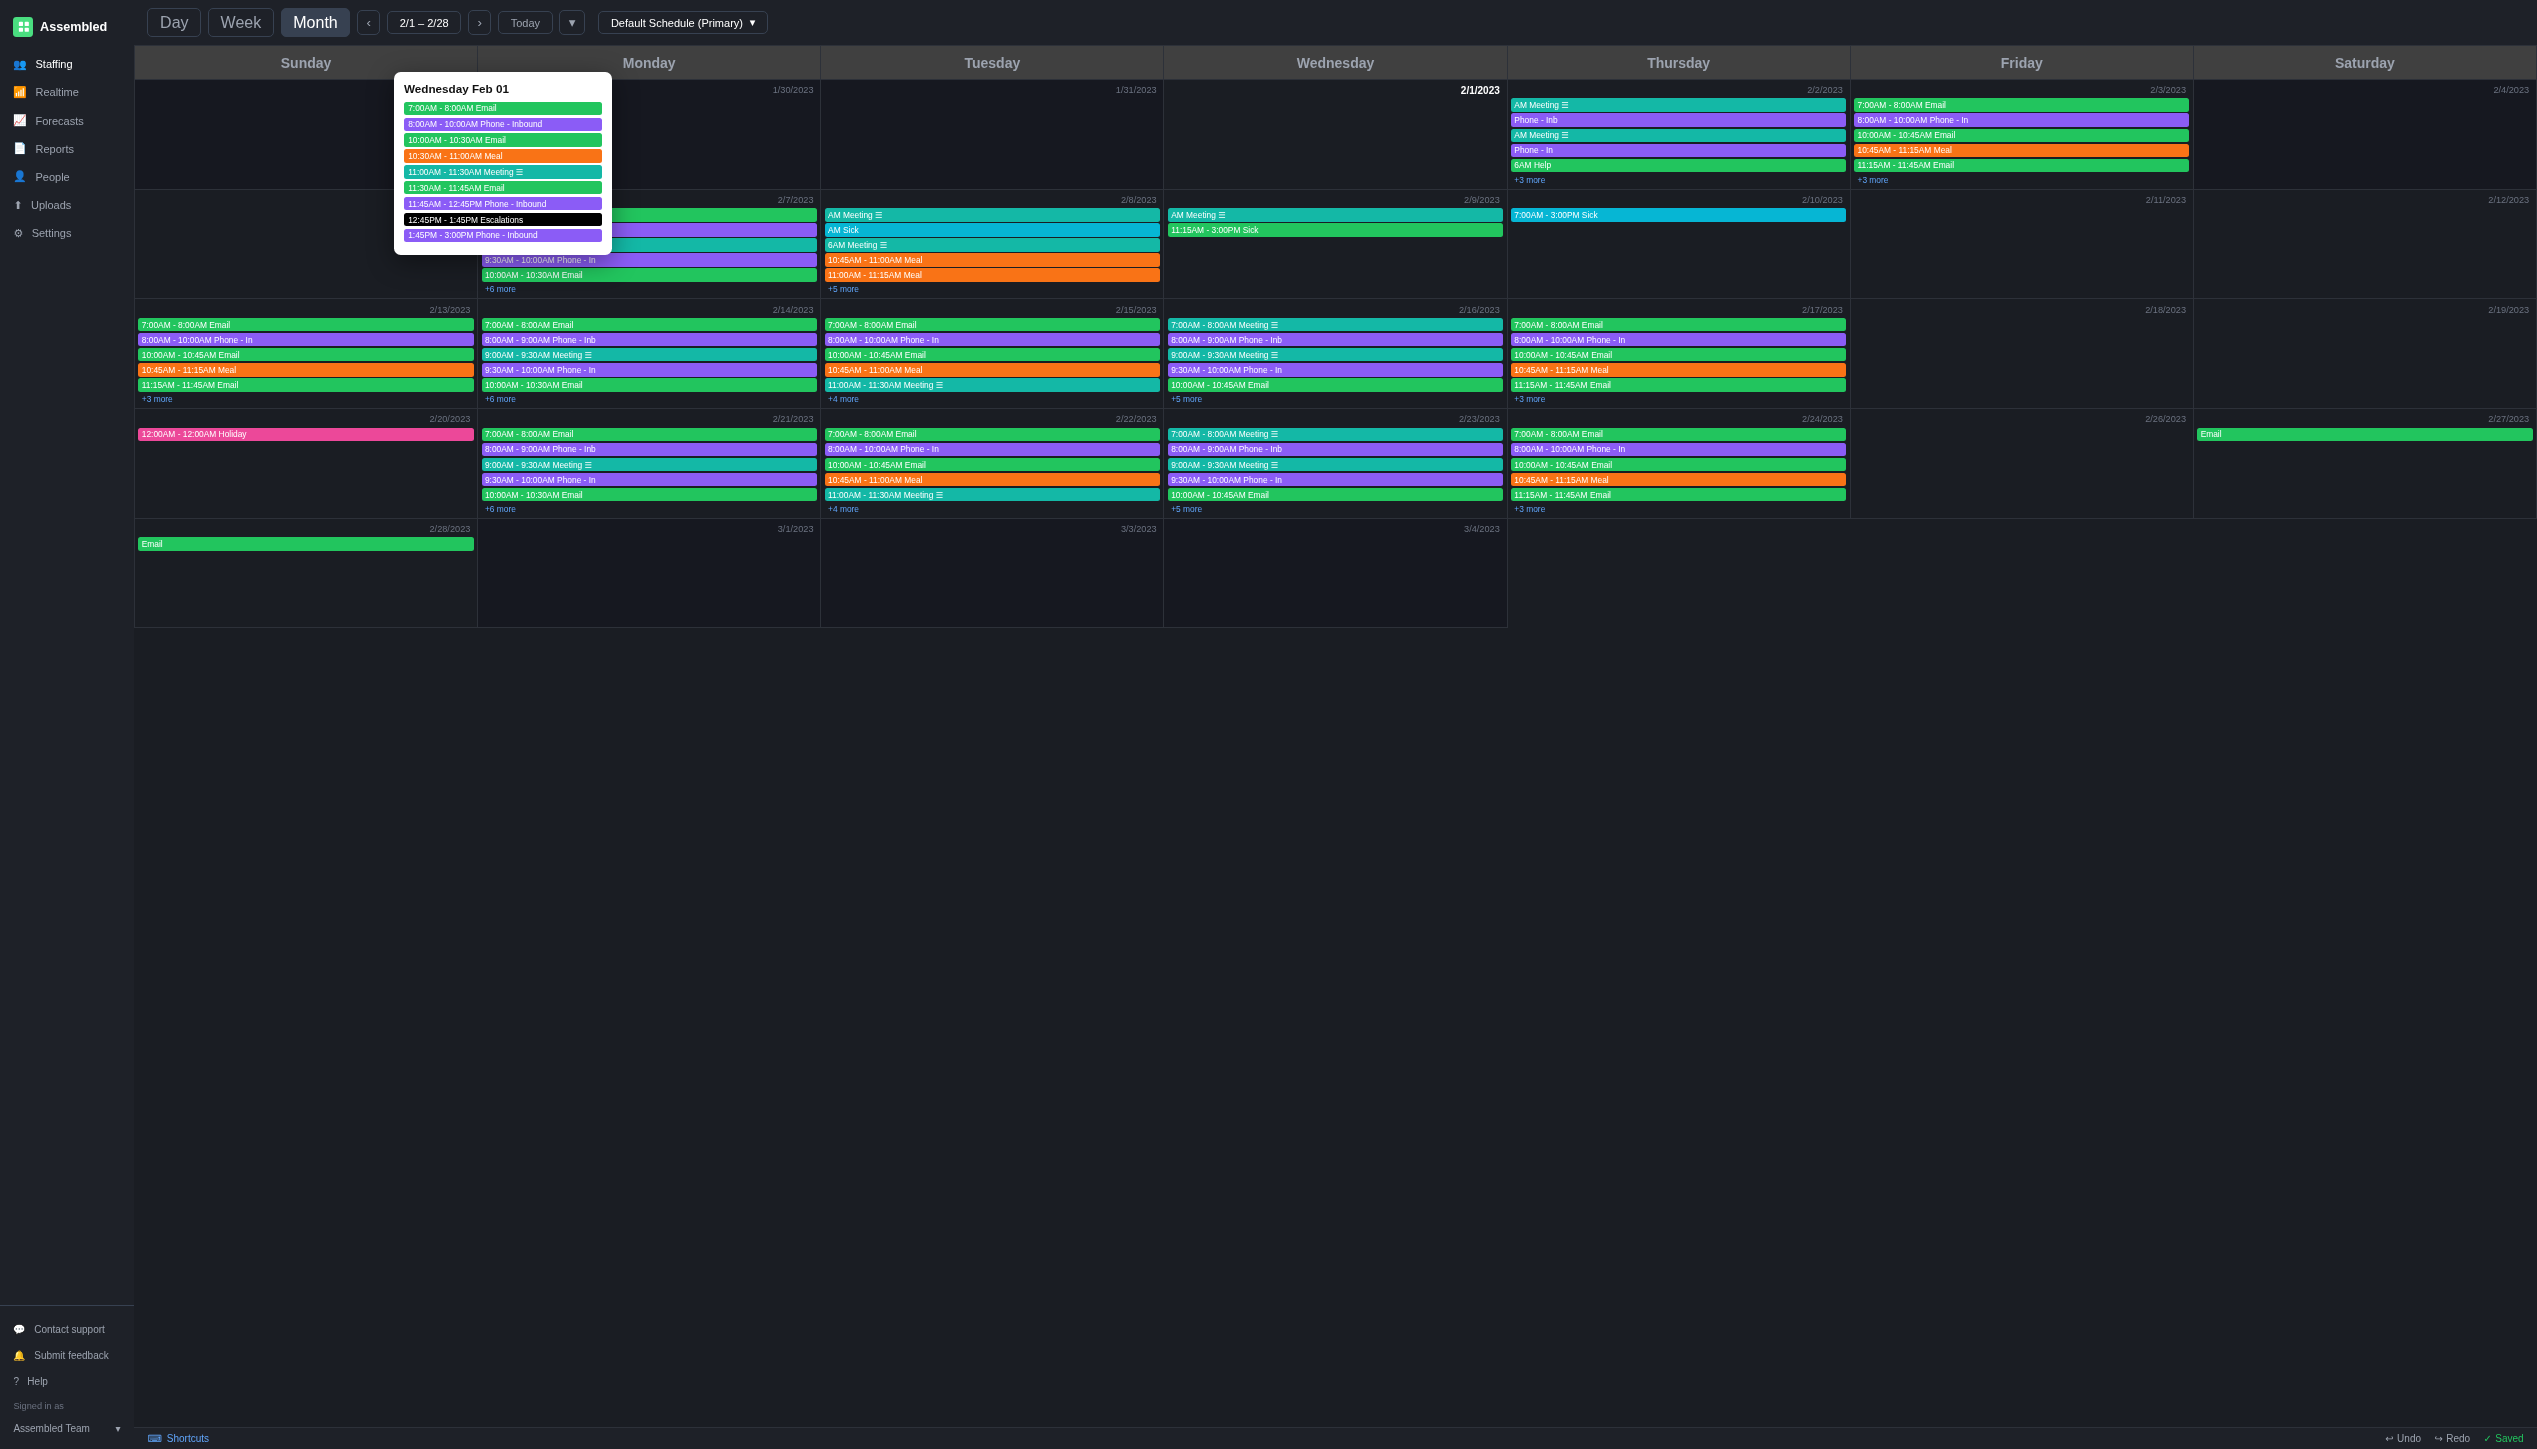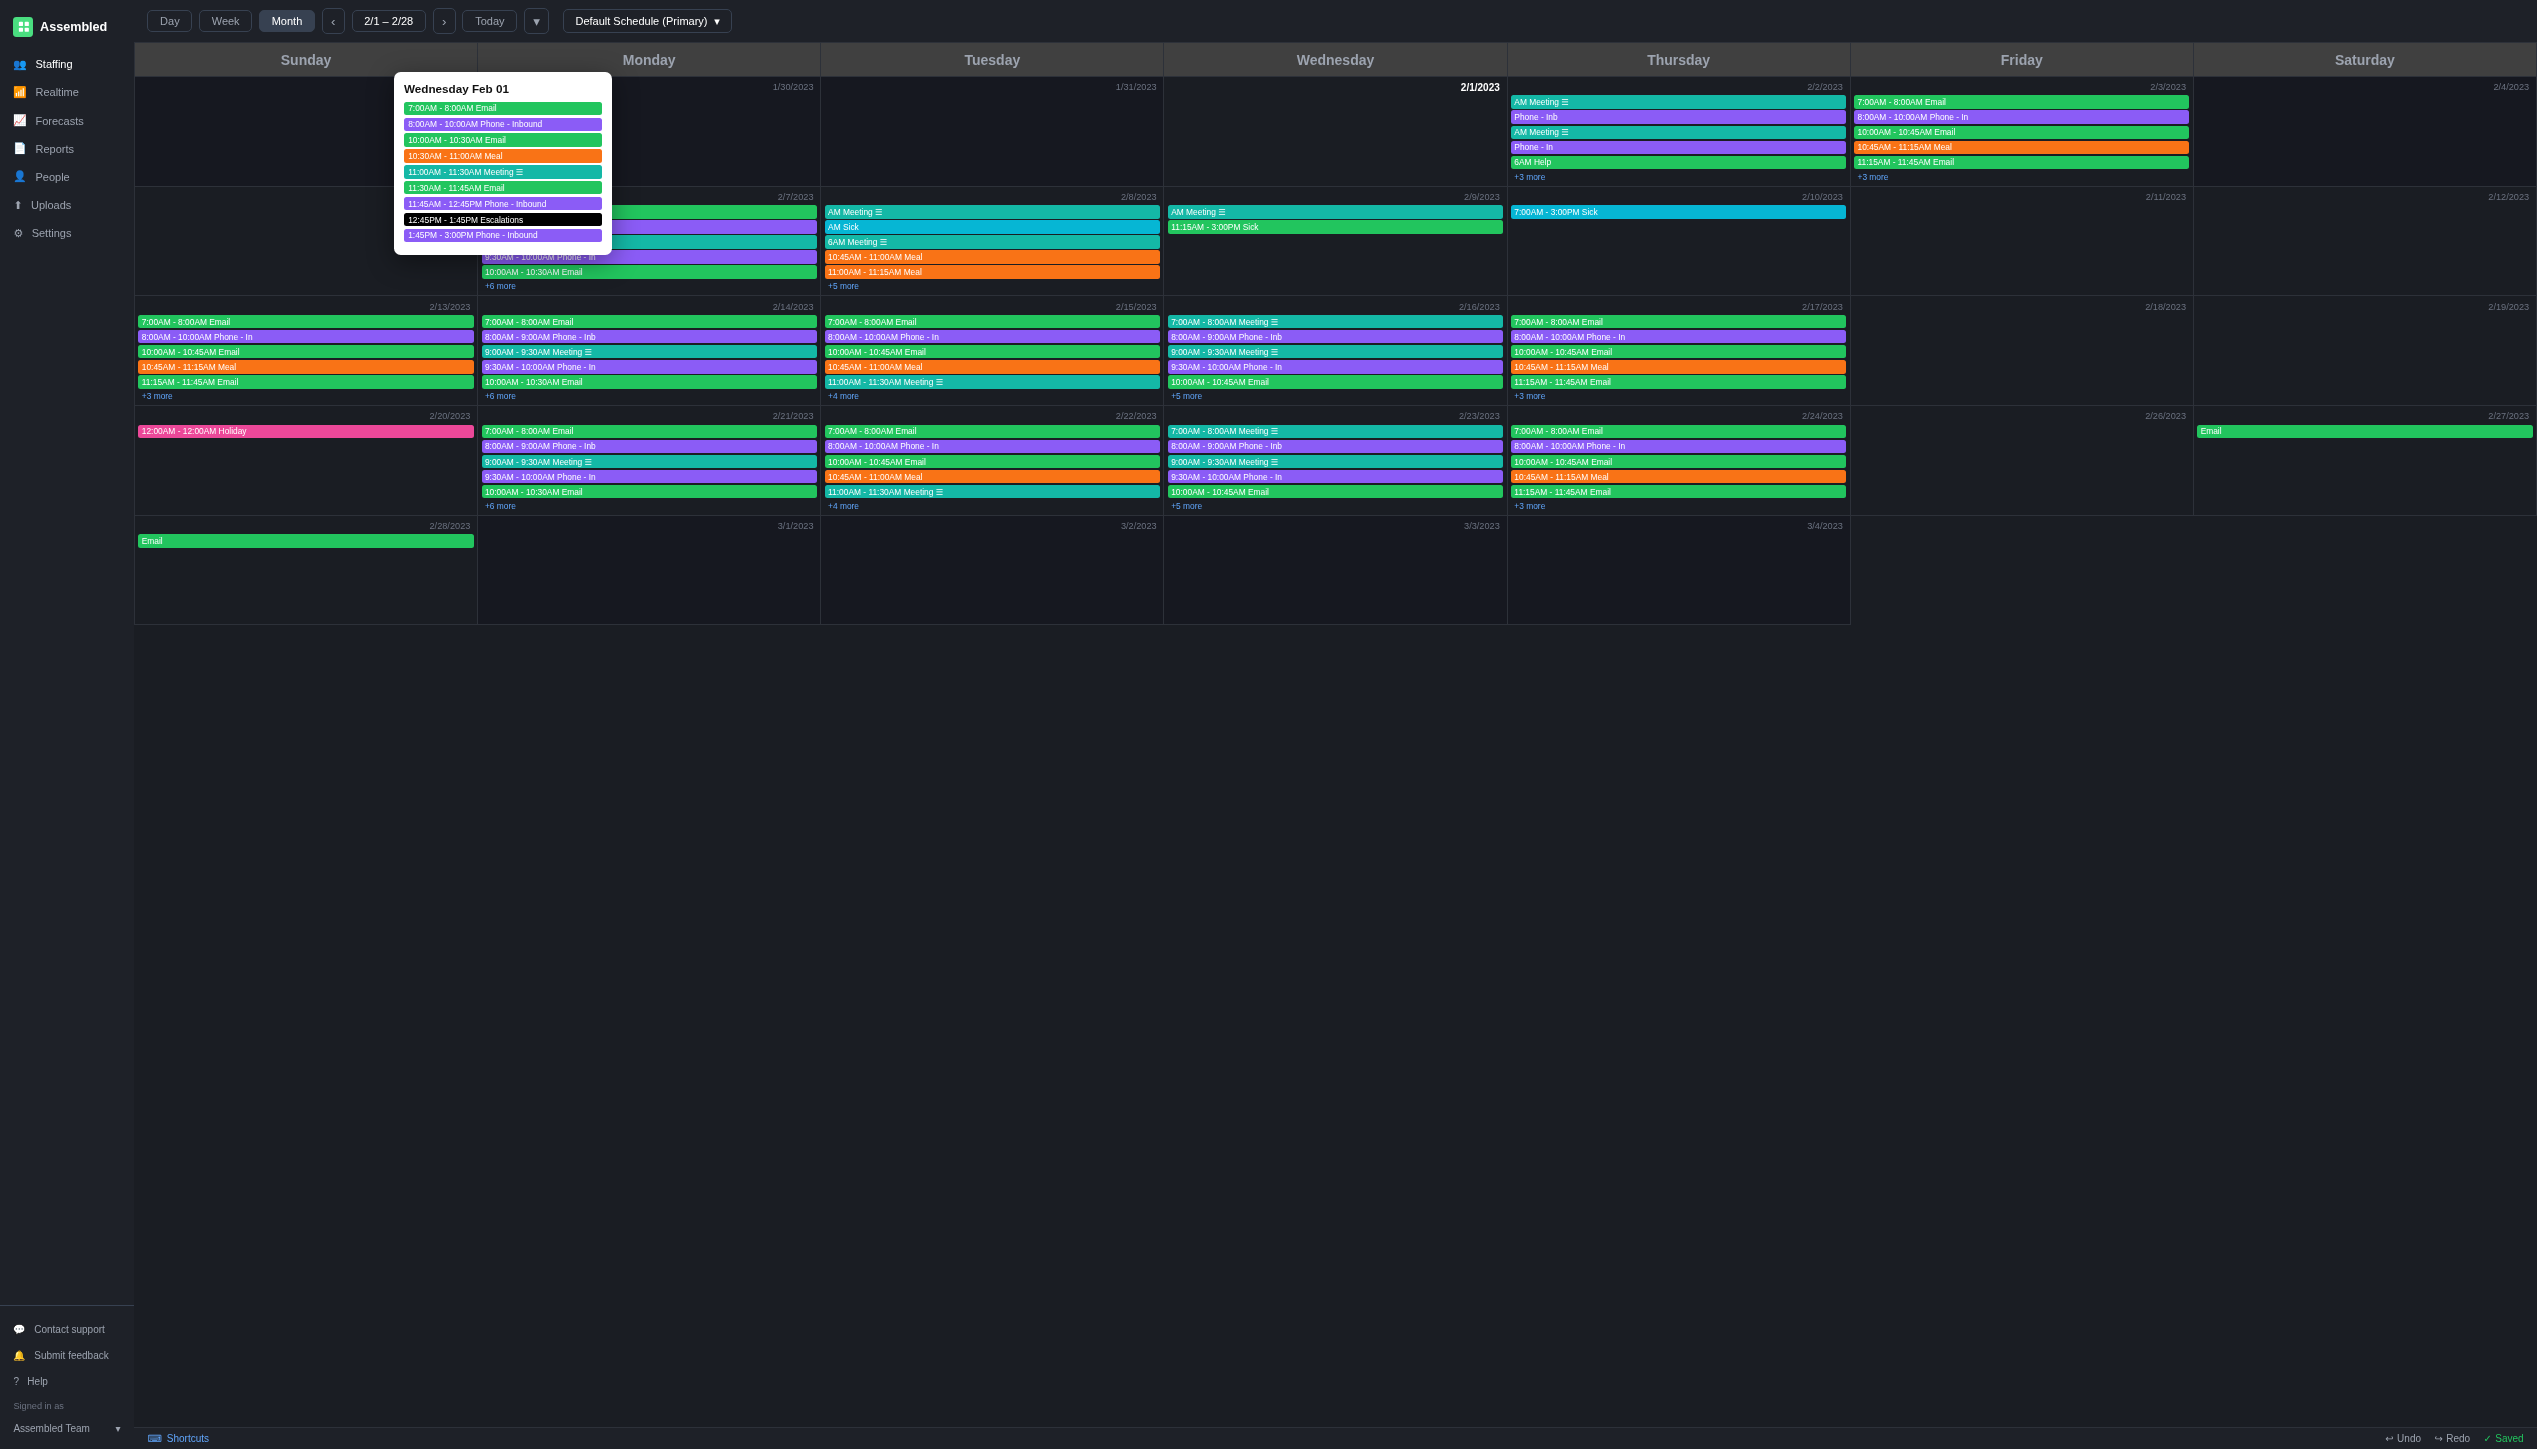--- a/index.html
+++ b/index.html
@@ -15,21 +15,21 @@
     .sidebar-bottom { margin-top: auto; border-top: 0.8px solid #374151; padding-top: 10px; }
     .sidebar-bottom .nav-item { font-size: 10px; }
     .signed-in { padding: 6.7px 13.4px; color: #6b7280; font-size: 9.2px; }
     .signed-in-user { display: flex; align-items: center; justify-content: space-between; color: #9ca3af; font-size: 10px; padding: 5px 13.4px; cursor: pointer; }
 
     
     #main { flex: 1; display: flex; flex-direction: column; background: #1a1d23; overflow: hidden; }
 
     
     #topbar { display: flex; align-items: center; gap: 6.7px; padding: 8.4px 13.4px; background: #1e2128; border-bottom: 0.8px solid #2d3139; flex-shrink: 0; }
-    .view-btn { padding: 4.2px 11.7px; border-radius: 5px; border: 0.8px solid #374151; background: transparent; color: #9ca3af; cursor: pointer; font-size: 11px; }
+    .view-btn { padding: 4.2px 11.7px; border-radius: 5px; border: 0.8px solid #374151; background: transparent; color: #9ca3af; cursor: pointer; font-size: 16px; }
     .view-btn.active { background: #374151; color: #fff; }
     .nav-arrow { padding: 4.2px 8.4px; border-radius: 5px; border: 0.8px solid #374151; background: transparent; color: #9ca3af; cursor: pointer; }
     .date-range { padding: 4.2px 11.7px; border-radius: 5px; border: 0.8px solid #374151; background: transparent; color: #fff; font-size: 11px; font-weight: 500; }
     .today-btn { padding: 4.2px 11.7px; border-radius: 5px; border: 0.8px solid #374151; background: transparent; color: #9ca3af; cursor: pointer; font-size: 11px; }
     .dropdown-btn { padding: 4.2px 8.4px; border-radius: 5px; border: 0.8px solid #374151; background: transparent; color: #9ca3af; cursor: pointer; }
     .schedule-dropdown { display: flex; align-items: center; gap: 6.7px; padding: 4.2px 11.7px; border-radius: 5px; border: 0.8px solid #374151; background: transparent; color: #fff; font-size: 11px; margin-left: 6.7px; cursor: pointer; min-width: 168px; justify-content: space-between; }
 
     
     #calendar { flex: 1; overflow: auto; }
     .cal-grid { display: grid; grid-template-columns: repeat(7, 1fr); border-left: 0.8px solid #2d3139; }
@@ -329,23 +329,20 @@
         <div class="event green">Email</div>
       </div>
       <div class="cal-cell">
         <div class="cell-date">2/28/2023</div>
         <div class="event green">Email</div>
       </div>
       <div class="cal-cell other-month">
           <div class="cell-date">3/1/2023</div>
         </div>
       <div class="cal-cell other-month">
-          <div class="cell-date">3/2/2023</div>
-        </div>
-      <div class="cal-cell other-month">
           <div class="cell-date">3/3/2023</div>
         </div>
       <div class="cal-cell other-month">
           <div class="cell-date">3/4/2023</div>
         </div>
     </div>
   </div>
 
   <div id="bottombar">
     <div class="shortcuts-btn">

